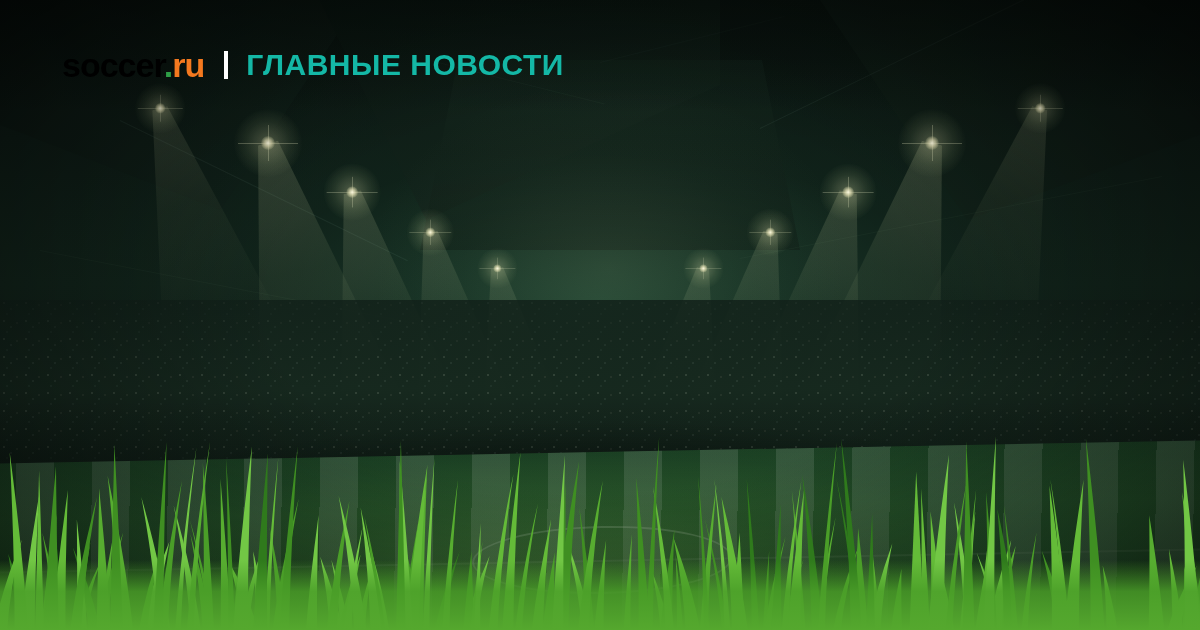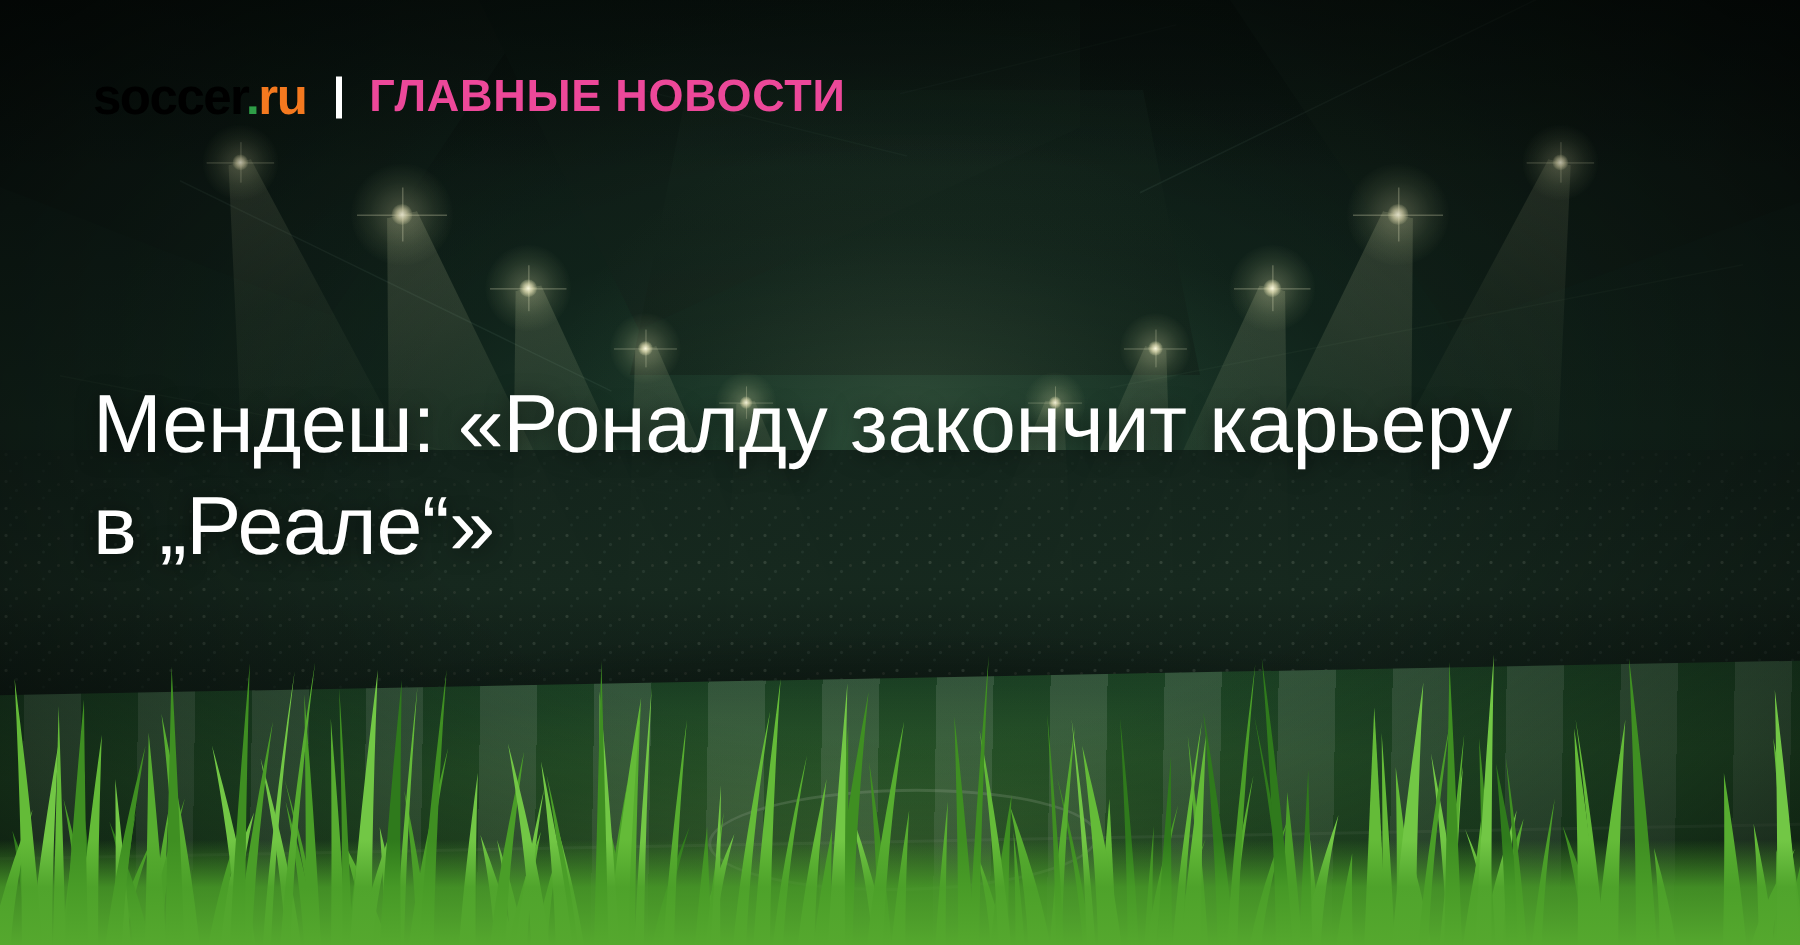--- a/index.html
+++ b/index.html
@@ -148,21 +148,21 @@
   .logo {
     font-size:34px; font-weight:bold; letter-spacing:-1px; line-height:1;
   }
   .logo .dot  { color:#2e9e47; }
   .logo .tld  { color:#f4791f; }
   .sep-bar {
     display:inline-block; width:4px; height:28px; background:#ffffff;
     margin:0 18px 0 20px;
   }
   .header-title {
-    color:#ec4899; font-size:30px; font-weight:bold; letter-spacing:0.5px; line-height:1;
+    color:#14b8a6; font-size:30px; font-weight:bold; letter-spacing:0.5px; line-height:1;
   }
 
   
   .headline {
     position:absolute; left:62px; top:248px; width:1100px;
     color:#ffffff;
     font-size:55px; font-weight:normal; line-height:68px;
     letter-spacing:-0.2px;
     text-shadow:0 2px 14px rgba(0,0,0,0.55);
     white-space:pre-line;
@@ -430,16 +430,14 @@
       </svg>
     <div class="grass-base"></div>
   </div>
 
   <div class="header">
     <div class="logo"><span>soccer</span><span class="dot">.</span><span class="tld">ru</span></div>
     <span class="sep-bar"></span>
     <div class="header-title">ГЛАВНЫЕ НОВОСТИ</div>
   </div>
 
-  <div class="headline">Мендеш: «Роналду закончит карьеру
-в „Реале“»</div>
 
 </div>
 
 </body></html>

